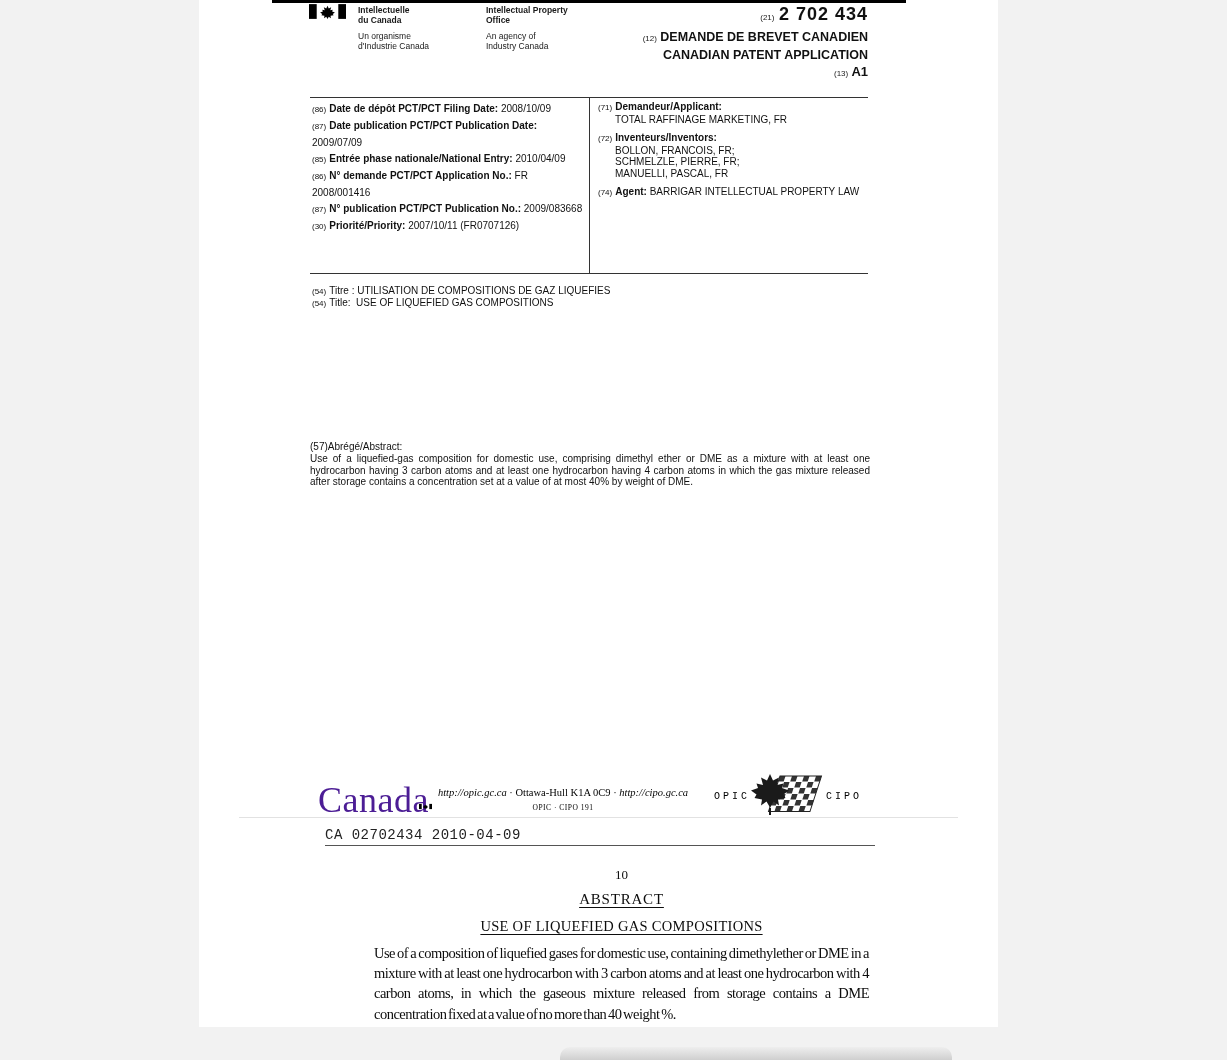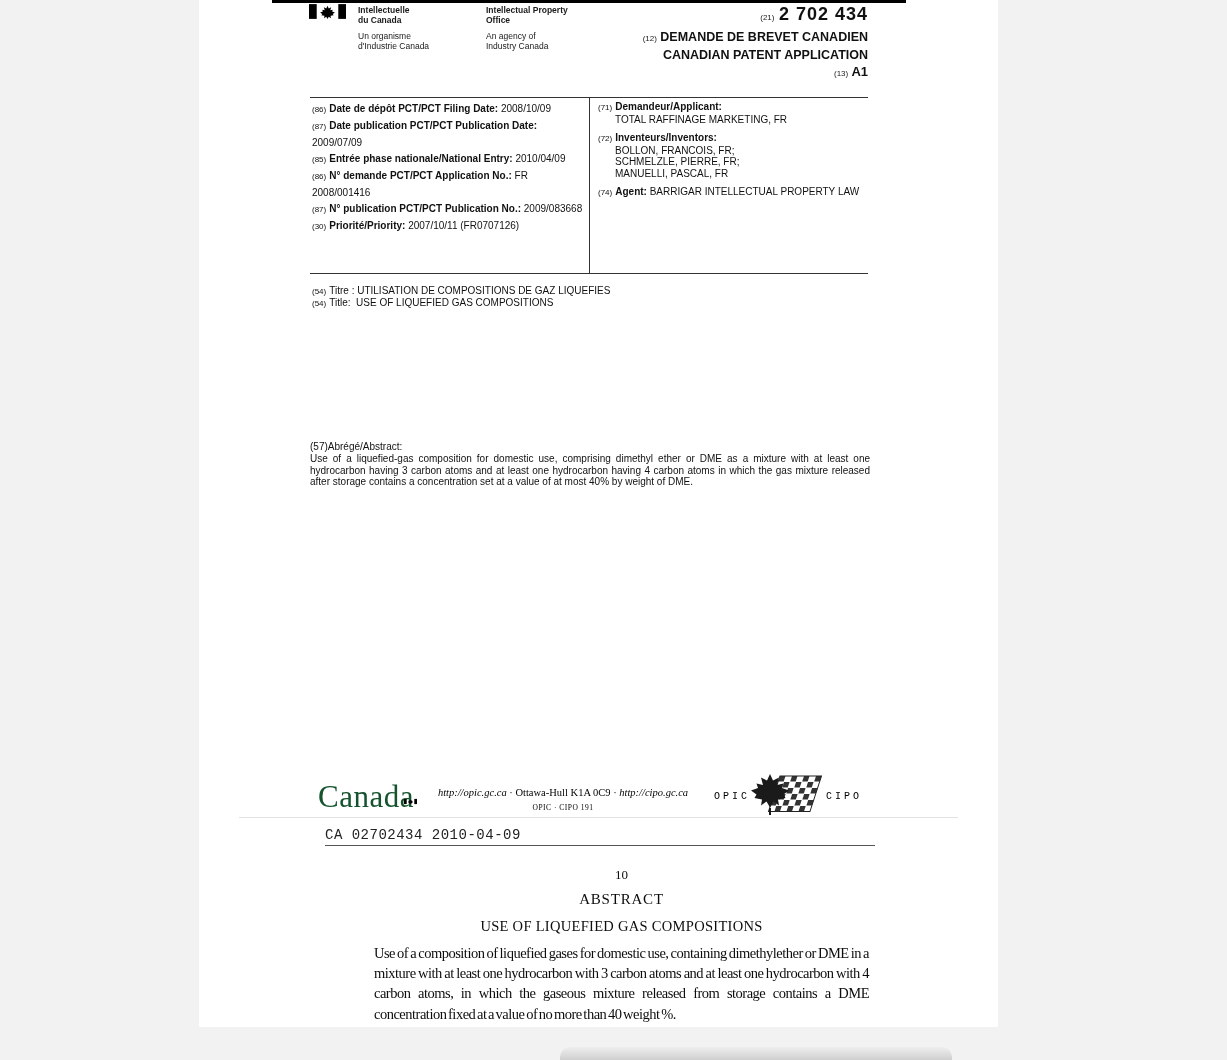--- a/index.html
+++ b/index.html
@@ -48,21 +48,21 @@
   .indent{padding-left:17px;}
   .cls{font-weight:bold;font-style:italic;margin-right:2px;}
 
   
   .titles{left:113px;top:285px;font-size:10px;line-height:11px;}
 
   
   .abs57{left:111px;top:441px;width:560px;font-size:10px;line-height:11.3px;}
   .abs57 .txt{text-align:justify;margin-top:1px;}
   .wordmark{left:119px;top:779px;font-family:"Liberation Serif",serif;
-    font-size:31px;letter-spacing:0.5px;color:#14532d;}
+    font-size:36px;letter-spacing:0.5px;color:#4c1d95;}
   .wordmark .wm-flag{position:absolute;right:-3px;top:-2px;}
   .foot-center{left:228px;top:787px;width:272px;text-align:center;
     font-family:"Liberation Serif",serif;font-size:10.5px;color:#000;}
   .foot-center .it{font-style:italic;}
   .foot-code{margin-top:5px;font-size:7.5px;letter-spacing:0.5px;}
   .opic-logo{left:515px;top:773px;width:148px;height:45px;}
   .opic-logo .txt{position:absolute;top:18px;font-family:Liberation Mono, monospace;
     font-size:10px;letter-spacing:3px;color:#000;}
   .opic-txt{left:0;}
   .cipo-txt{right:0;}
@@ -71,21 +71,21 @@
 
   .stamp{left:126px;top:827px;width:550px;text-align:left;
     font-family:"Liberation Mono","DejaVu Sans Mono",monospace;
     font-size:14px;letter-spacing:0.5px;color:#222;}
   .mid-rule{left:126px;top:845px;width:550px;height:1px;background:#555;}
 
   
   .ser-block{left:175px;width:495px;font-family:"Liberation Serif",serif;color:#0d0d0d;}
   .pagenum{top:867px;text-align:center;font-size:13px;font-family:Liberation Serif, serif;}
   .h-abstract{top:891px;text-align:center;font-size:15px;letter-spacing:0.8px;}
-  .h-abstract span,.h-subtitle span{text-underline-offset:3px;}
+  .h-abstract span,.h-subtitle span{text-decoration:underline;text-underline-offset:3px;}
   .h-subtitle{top:918px;text-align:center;font-size:14.5px;letter-spacing:0.3px;}
   .ser-body{top:943px;font-size:14.5px;line-height:20.2px;text-align:justify;
     letter-spacing:-0.5px;word-spacing:-1.5px;}
 
   
   .float-bar{
     position:absolute;left:560px;top:1047px;width:392px;height:13px;
     border-radius:10px 10px 0 0;
     background:linear-gradient(to bottom, rgba(170,170,170,0.05), rgba(150,150,150,0.38));
   }

